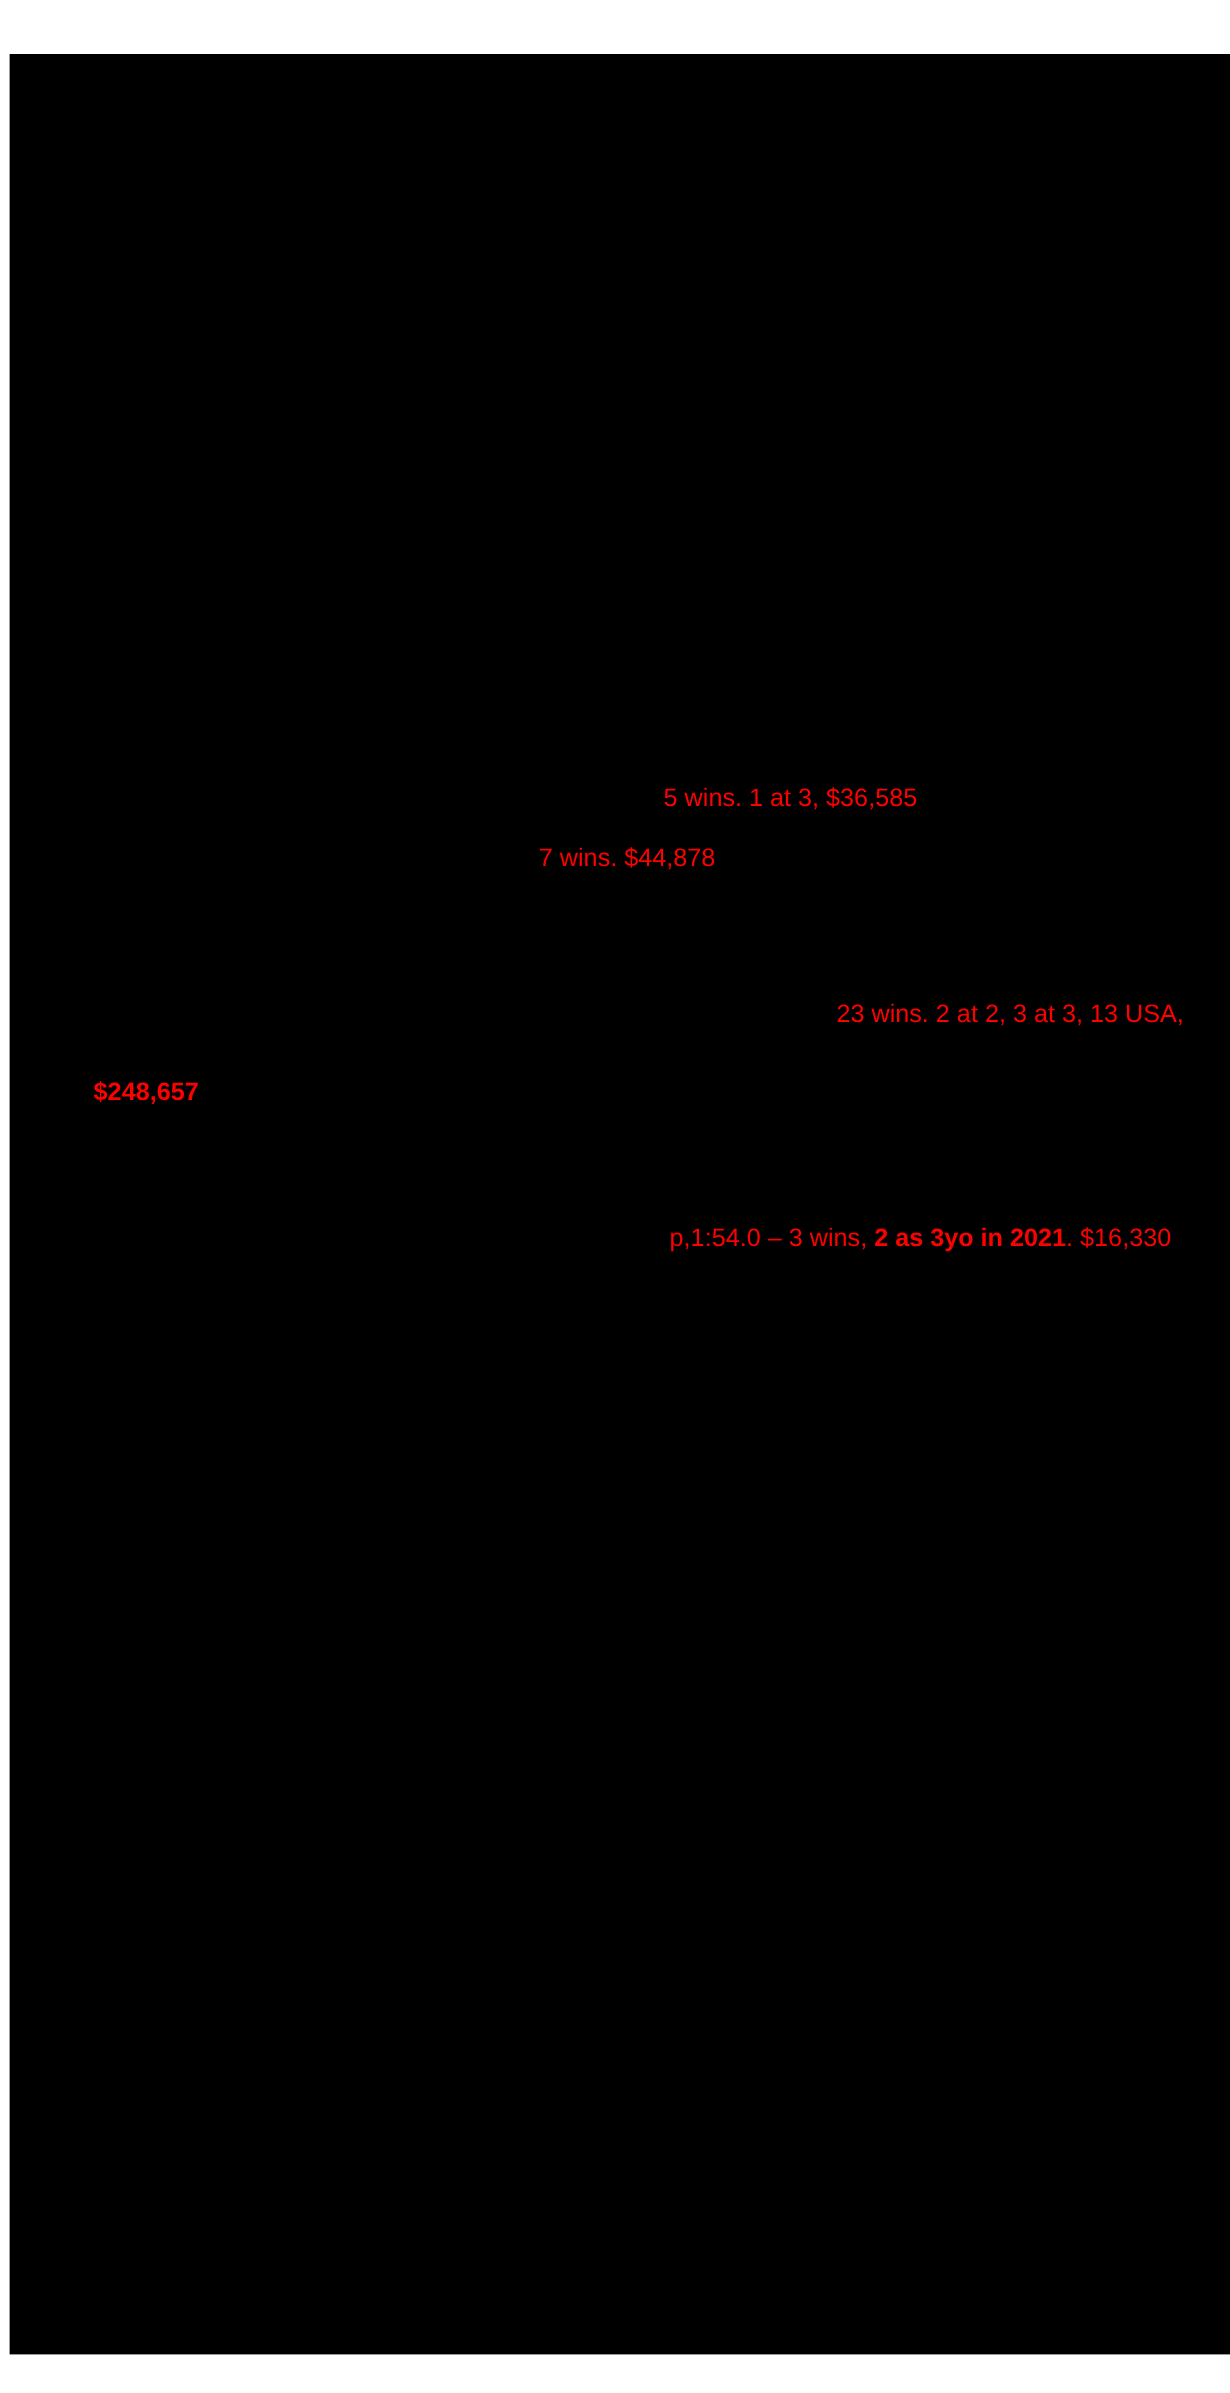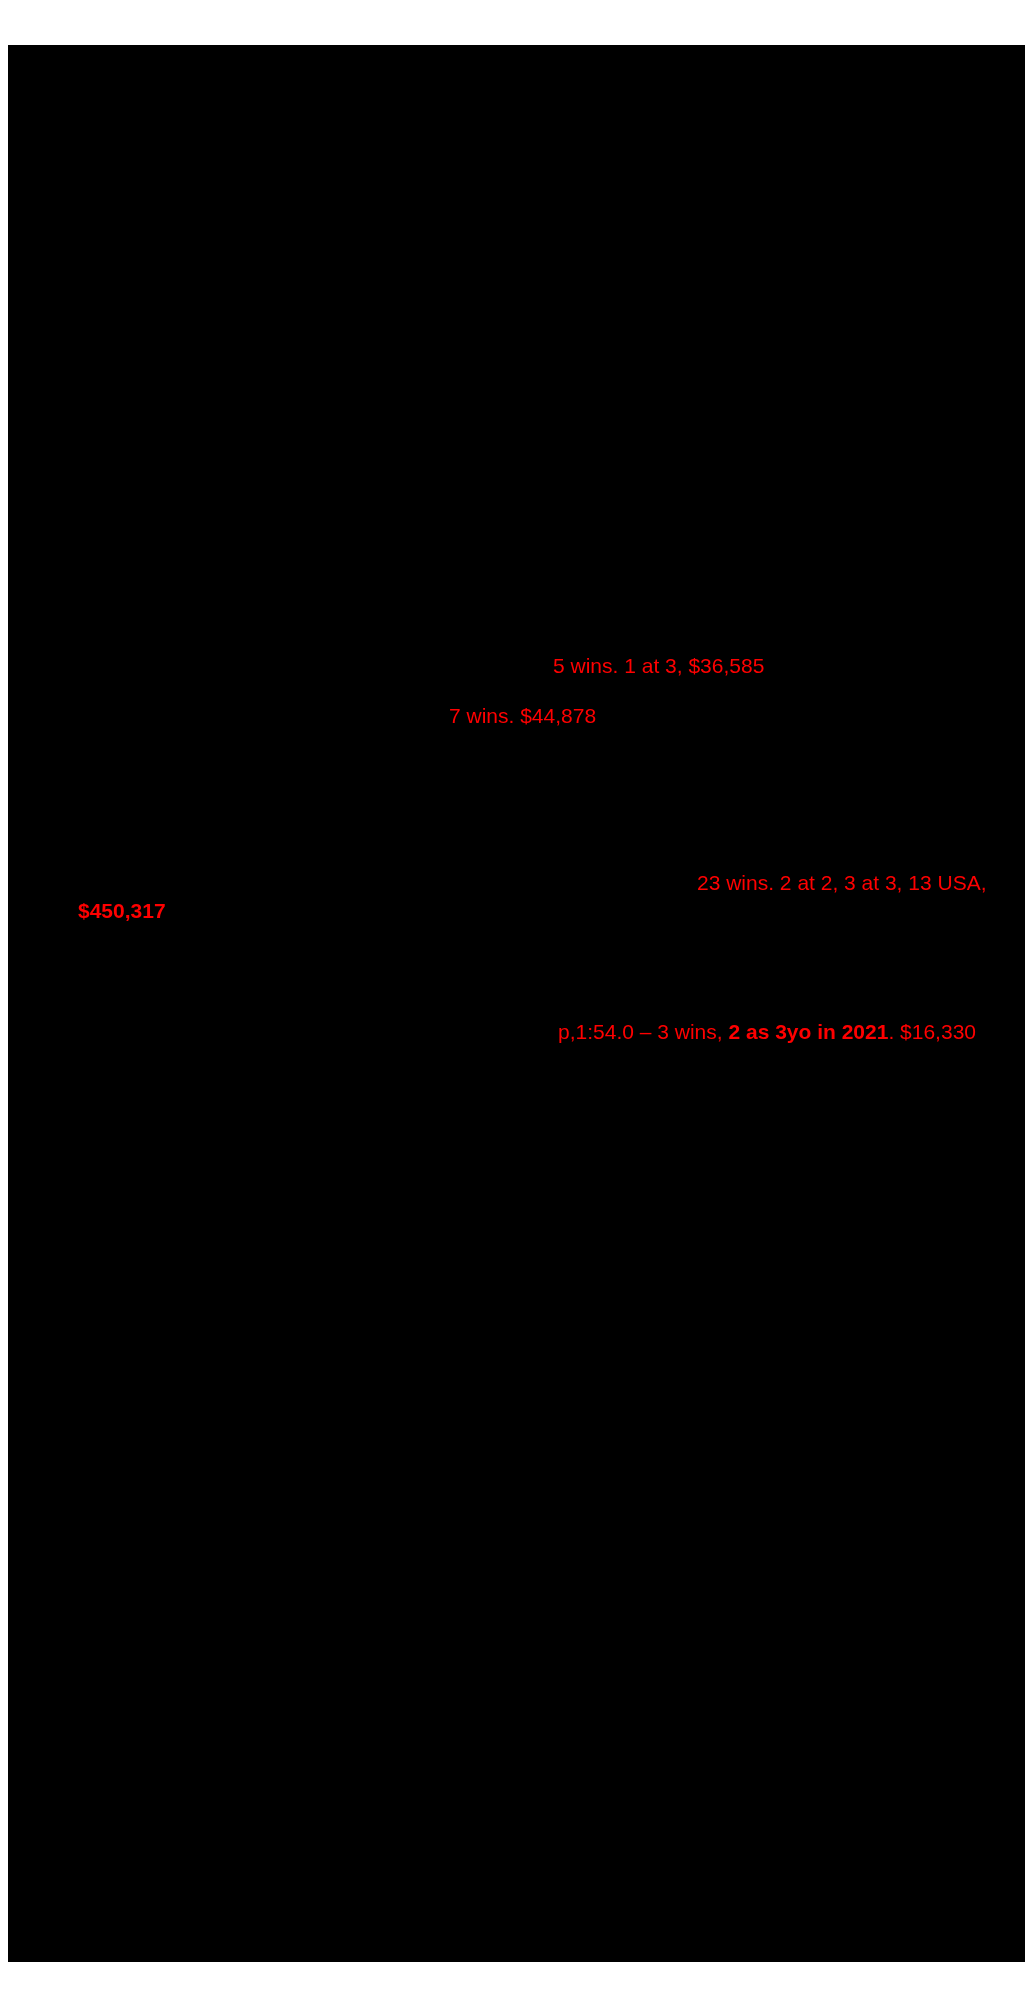--- a/index.html
+++ b/index.html
@@ -30,36 +30,36 @@
     line-height: 24px;
     white-space: nowrap;
     letter-spacing: 0;
   }
   .bold {
     font-weight: bold;
   }
   
   #frag-5wins   { left: 553px; top: 654px; }
   #frag-7wins   { left: 449px; top: 704px; }
-  #frag-23wins  { left: 697px; top: 871px; }
+  #frag-23wins  { left: 697px; top: 834px; }
   #frag-earn    { left: 78px;  top: 899px; }
   #frag-p154    { left: 558px; top: 1020px; }
 </style>
 </head>
 <body>
 
 <div class="page">
 
   <div class="black-overlay"></div>
 
   <div class="red-line" id="frag-5wins">5 wins. 1 at 3, $36,585</div>
 
   <div class="red-line" id="frag-7wins">7 wins. $44,878</div>
 
   <div class="red-line" id="frag-23wins">23 wins. 2 at 2, 3 at 3, 13 USA,</div>
 
-  <div class="red-line bold" id="frag-earn">$450,317</div>
+  <div class="red-line bold" id="frag-earn">$248,657</div>
 
   <div class="red-line" id="frag-p154">
     <span>p,1:54.0 – 3 wins, </span><span class="bold">2 as 3yo in 2021</span><span>. $16,330</span>
   </div>
 
 </div>
 
 </body></html>

